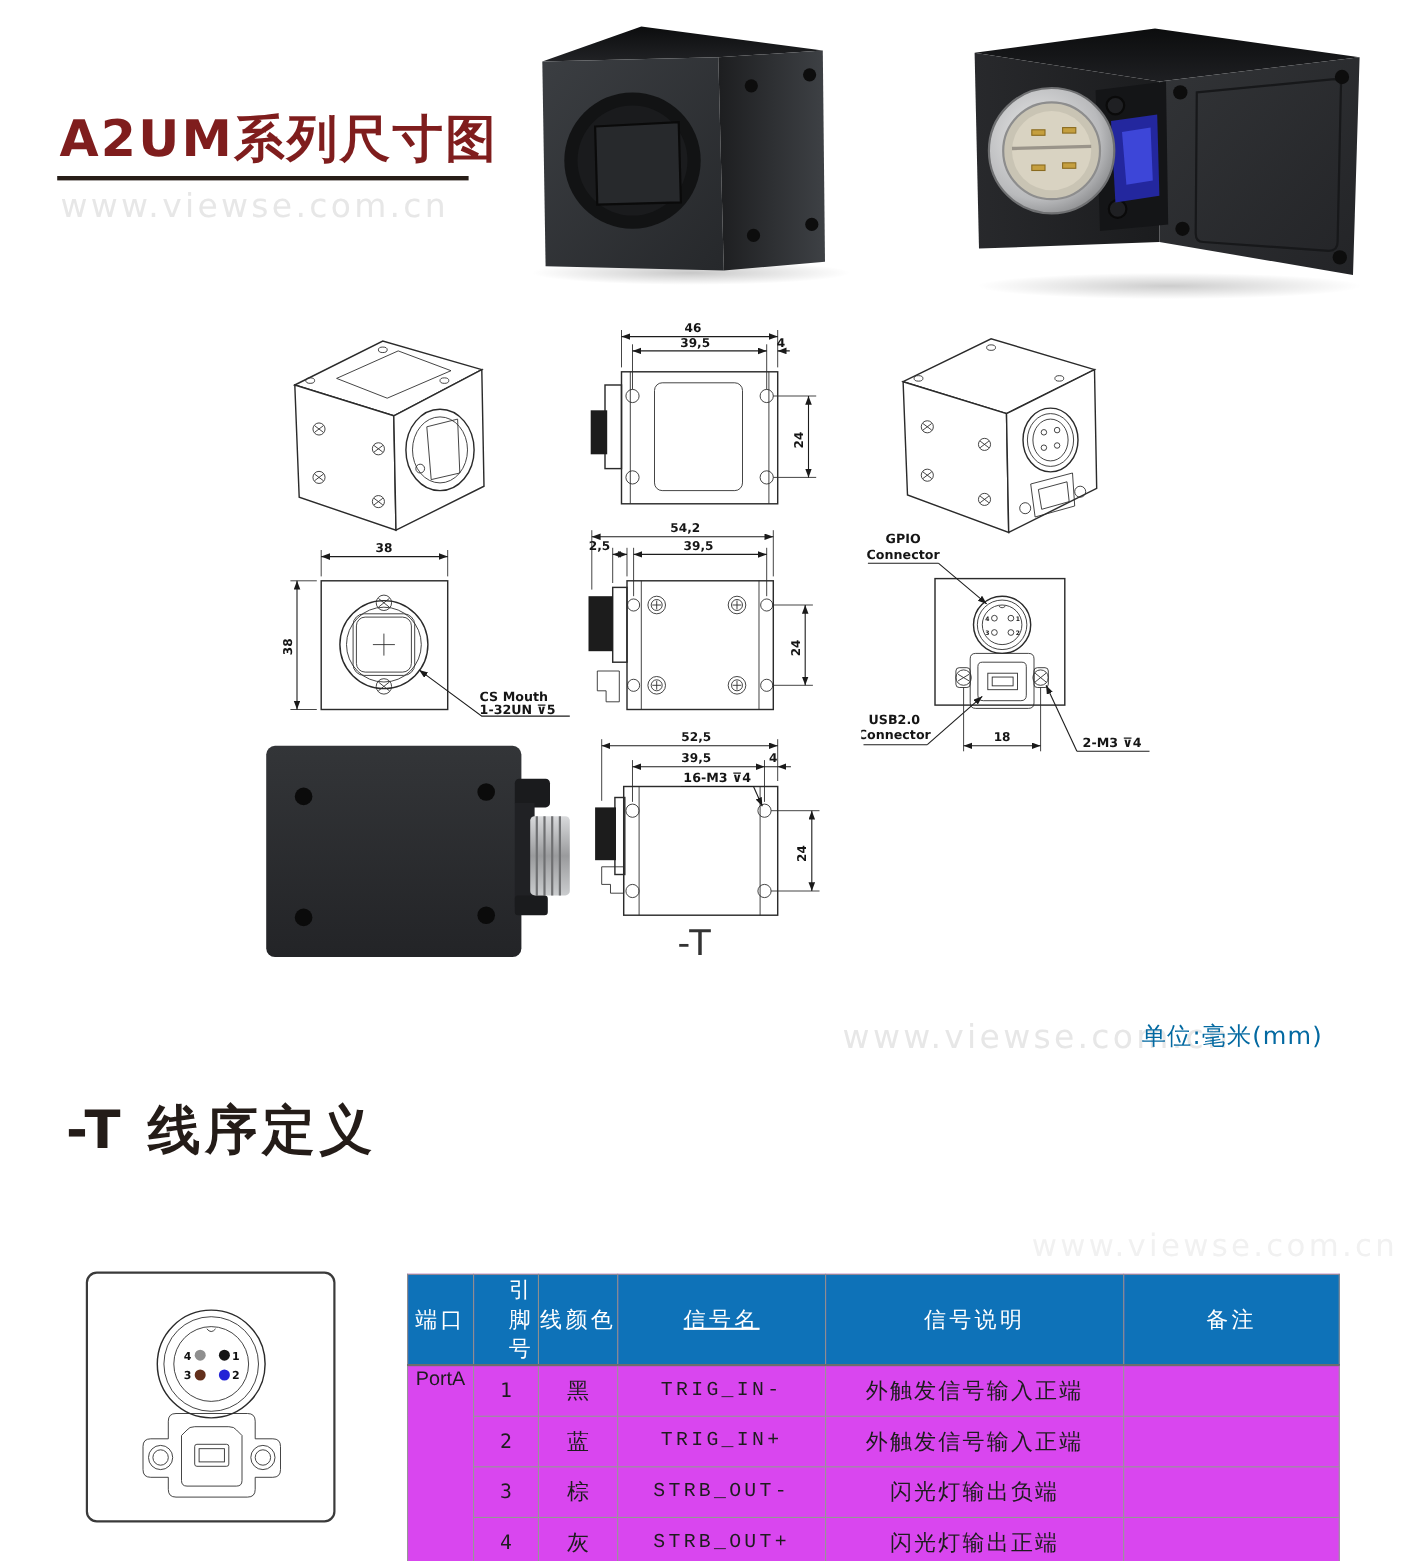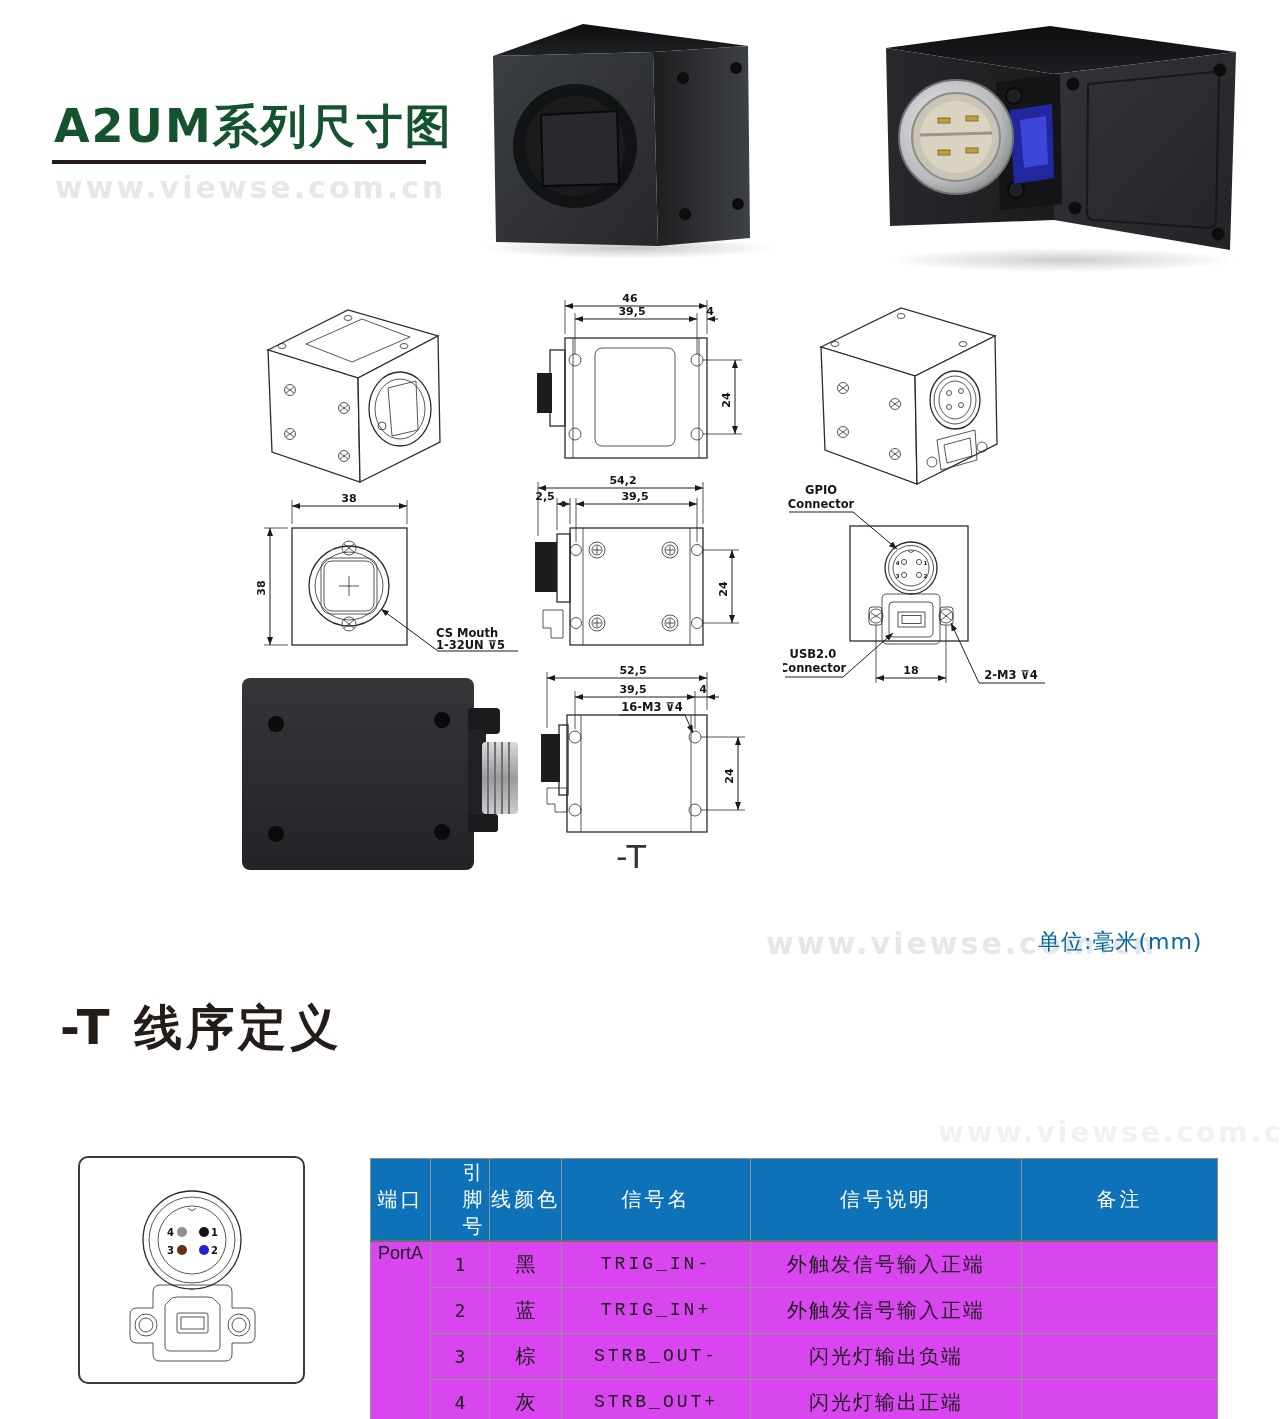--- a/index.html
+++ b/index.html
@@ -2,23 +2,23 @@
 <html><head>
 <meta charset="utf-8">
 <style>
   *{margin:0;padding:0;box-sizing:border-box}
   html,body{background:#fff}
   body{width:1280px;height:1419px;position:relative;overflow:hidden;
        font-family:"DejaVu Sans","Liberation Sans",sans-serif;color:#222}
   .abs{position:absolute}
 
   
-  .page-title{left:54px;top:96px;font-size:46px;font-weight:600;color:#14532d;letter-spacing:2px;white-space:nowrap}
+  .page-title{left:54px;top:96px;font-size:46px;font-weight:600;color:#7f1d1d;letter-spacing:2px;white-space:nowrap}
   .title-rule{left:52px;top:160px;width:374px;height:4px;background:#271d18}
-  .wm{color:#e7e7e7;letter-spacing:3px;white-space:nowrap;font-weight:700}
+  .wm{color:#e7e7e7;letter-spacing:3px;white-space:nowrap;font-weight:400}
   .wm-top{left:55px;top:170px;font-size:30px}
   .wm-mid{left:766px;top:926px;font-size:30px}
   .wm-table{left:938px;top:1116px;font-size:28px;color:#f1f1f1}
 
   .unit-note{left:1038px;top:927px;font-size:22px;color:#0369a1;font-weight:400;letter-spacing:1px}
   .section-heading{left:60px;top:996px;font-size:48px;font-weight:600;color:#241c18;letter-spacing:4px;white-space:nowrap}
   .t-label{left:616px;top:838px;font-size:32px;color:#333;letter-spacing:2px;font-weight:400}
 
   
   svg text{font-family:"DejaVu Sans","Liberation Sans",sans-serif}
@@ -479,21 +479,21 @@
       <col style="width:72px">
     <col style="width:189px">
       <col style="width:271px">
       <col style="width:196px">
   </colgroup>
   <thead>
     <tr>
       <th style="background: rgb(14, 114, 184);">端口</th>
       <th style="background: rgb(14, 114, 184); padding-left: 28px;">引脚号</th>
       <th style="background: rgb(14, 114, 184);">线颜色</th>
-      <th style="background: rgb(14, 114, 184);">信号名</th>
+      <th style="background: rgb(14, 114, 184); text-decoration: underline;">信号名</th>
       <th style="background: rgb(14, 114, 184);">信号说明</th>
       <th style="background: rgb(14, 114, 184);">备注</th>
     </tr>
   </thead>
   <tbody>
     <tr>
       <td class="port-cell" rowspan="4">PortA</td>
       <td class="pin-cell">1</td>
       <td>黑</td>
       <td class="signal-cell">TRIG_IN-</td>

